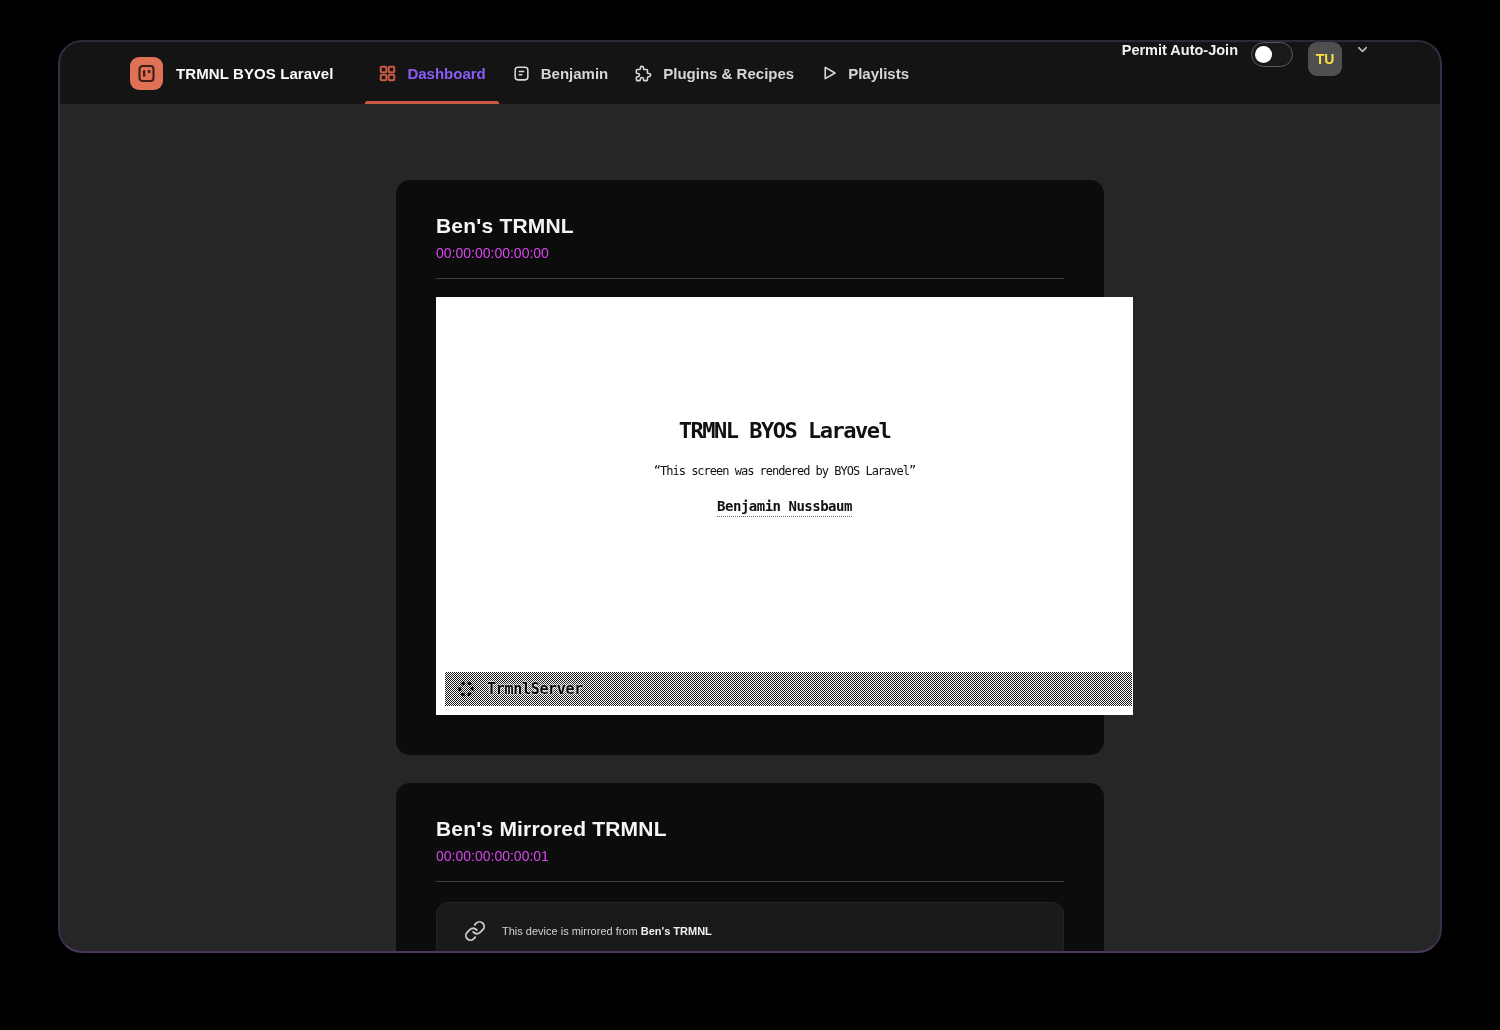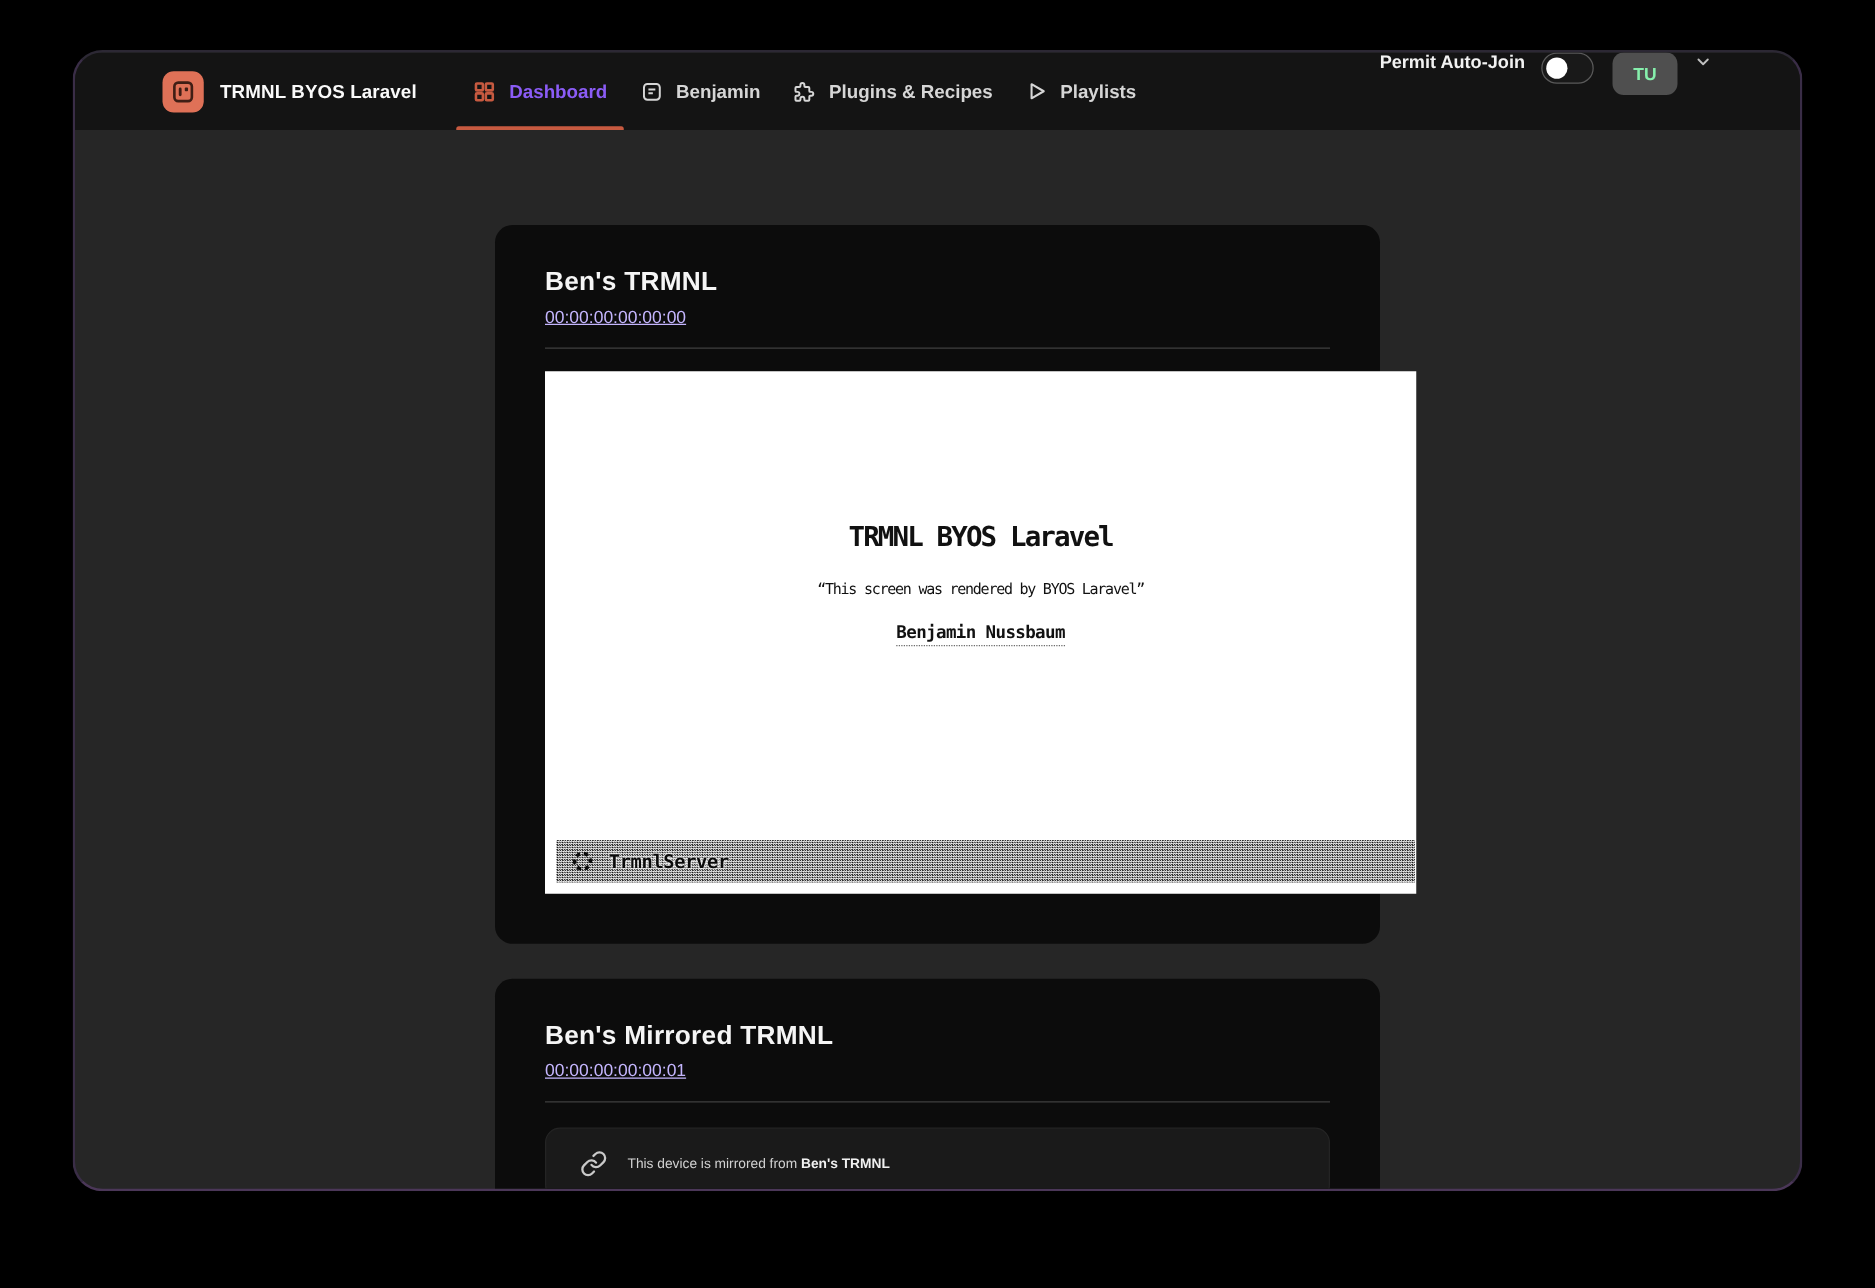--- a/index.html
+++ b/index.html
@@ -47,40 +47,40 @@
     width: 42px; height: 25px; border-radius: 13px;
     background: #191919; border: 1.5px solid #5a5a5a;
     position: relative; cursor: pointer;
   }
   .toggle-knob {
     position: absolute; top: 2.5px; left: 3px;
     width: 17px; height: 17px; border-radius: 50%;
     background: #fff;
   }
   .avatar {
-    width: 52px; height: 34px; border-radius: 9px; background: #4f4f4f;
-    color: #86efac; font-size: 14px; font-weight: 700;
+    width: 34px; height: 34px; border-radius: 9px; background: #4f4f4f;
+    color: #fde047; font-size: 14px; font-weight: 700;
     display: flex; align-items: center; justify-content: center;
     cursor: pointer; margin-left: 2px;
   }
   .chevron { cursor: pointer; display: flex; align-items: center; }
 
   
   .main {
     height: calc(100% - 62px); overflow: hidden;
     display: flex; flex-direction: column; align-items: center;
     padding-top: 76px;
   }
   .card {
     width: 708px; background: #0c0c0c; border-radius: 14px;
     padding: 34px 40px 40px; flex-shrink: 0;
   }
   .card + .card { margin-top: 28px; }
   .device-name { color: #f5f5f5; font-size: 21px; font-weight: 700; letter-spacing: .2px; }
-  .device-mac { color: #c4b5fd; font-size: 14px; margin-top: 7px; text-decoration: underline; }
+  .device-mac { color: #d946ef; font-size: 14px; margin-top: 7px; }
   .divider { border: 0; border-top: 1px solid #3f3f3f; margin-top: 17px; }
 
   
   .screen {
     margin-top: 18px; width: 697px; height: 418px; background: #ffffff;
     position: relative; overflow: hidden;
     font-family: "DejaVu Sans Mono", monospace; color: #111;
   }
   .screen-center {
     position: absolute; left: 0; right: 0; top: 121px;

